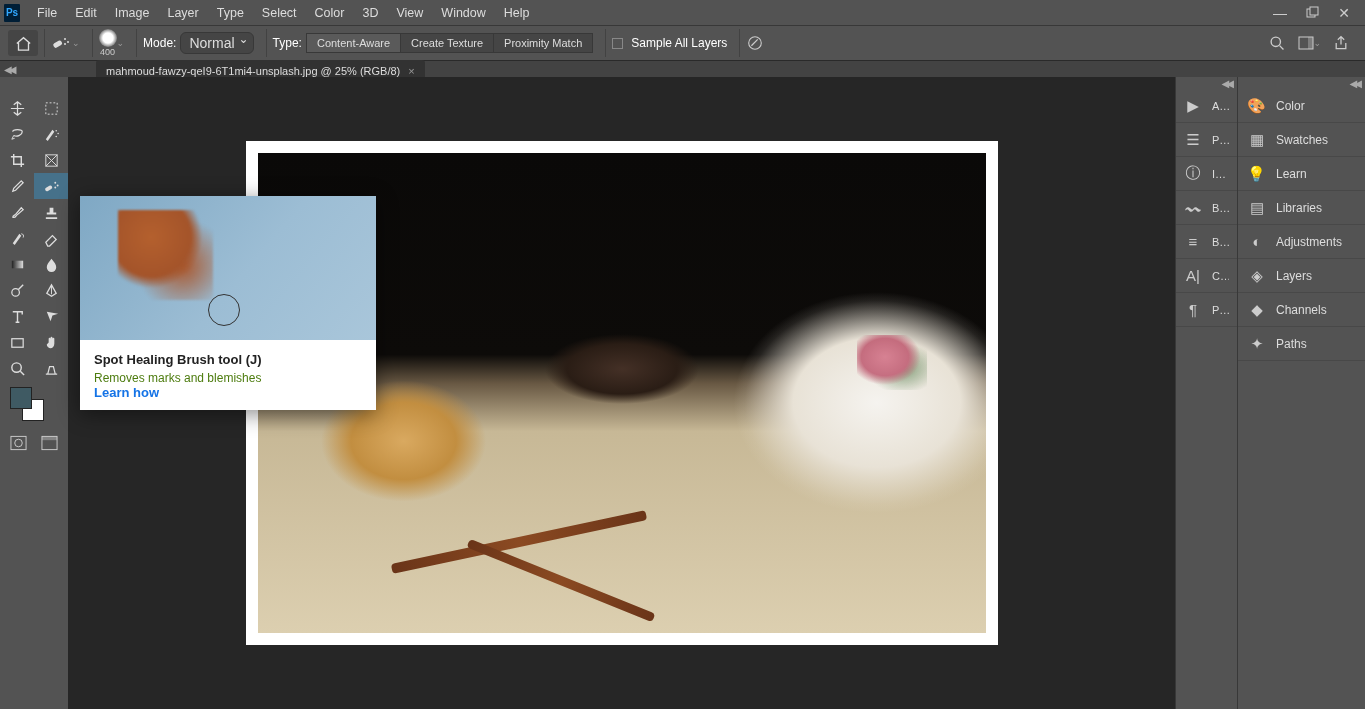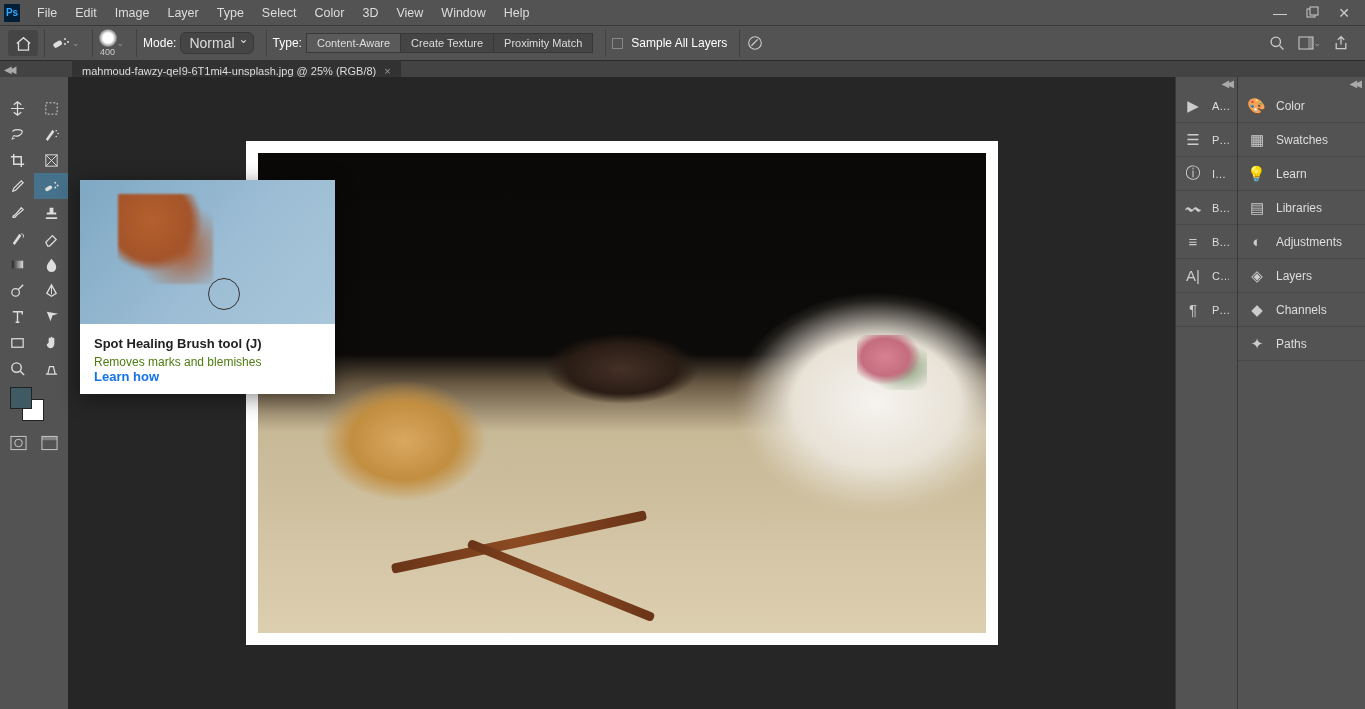--- a/index.html
+++ b/index.html
@@ -19,21 +19,21 @@
 .label { color:#ffffff; font-size:12px; }
 .dropdown { background:#454545; border:1px solid #383838; padding:2px 18px 2px 8px; color:#ddd; font-size:14px; position:relative; border-radius:6px; }
 .dropdown::after { content:"⌄"; position:absolute; right:4px; top:-1px; font-size:12px; }
 .seg-btn { background:#454545; border:1px solid #383838; padding:3px 10px; color:#ddd; font-size:11px; cursor:pointer;text-align:center; }
 .seg-btn.active { background:#5a5a5a; }
 .seg-group { display:flex; }
 .seg-group .seg-btn:not(:last-child){ border-right:none; }
 .chk { width:11px; height:11px; border:1px solid #888; display:inline-block; margin-right:4px; }
 .opt-right { margin-left:auto; display:flex; gap:12px; align-items:center; padding-right:8px; }
 .icon-btn { color:#ccc; cursor:pointer; }
-.tabbar { height:16px; background:#434343; display:flex; align-items:flex-end; padding-left:72px; }
+.tabbar { height:16px; background:#434343; display:flex; align-items:flex-end; padding-left:96px; }
 .collapse-arrows { position:absolute; left:4px; top:64px; color:#aaa; font-size:10px; letter-spacing:-3px;}
 .doc-tab { background:#323232; padding:5px 10px; font-size:11px; color:#ddd; display:flex; align-items:center; gap:8px; margin-bottom:-5px; height:22px; border-radius:3px 3px 0 0;}
 .doc-tab .x { color:#999; cursor:pointer; }
 .main { position:absolute; top:77px; left:0; right:0; bottom:0; display:flex; }
 .toolbar { width:68px; background:#535353; padding-top:18px; }
 .tool-row { display:flex; height:26px; }
 .tool { width:34px; height:26px; display:flex; align-items:center; justify-content:center; color:#ddd; cursor:pointer; }
 .tool.active { background:#46718a; }
 .tool svg { width:17px; height:17px; }
 .color-swatch-area { padding:6px 10px; position:relative; height:50px; }
@@ -47,21 +47,21 @@
   radial-gradient(ellipse 150px 110px at 20% 60%, #d9a960 0%, #c28e40 35%, transparent 55%),
   radial-gradient(ellipse 110px 50px at 50% 45%, #443026 0%, #2a1d15 50%, transparent 70%),
   linear-gradient(180deg,#0a0908 0%,#0d0b09 42%,#685843 48%,#c7b896 58%,#dccfb0 100%);
   position:relative; overflow:hidden; }
 .flower { position:absolute; right:8%; top:38%; width:70px; height:55px; background:
   radial-gradient(ellipse at 40% 40%, #d0607a 0%,#b84560 40%, transparent 60%),
   radial-gradient(ellipse at 65% 60%, #5a8050 0%, transparent 55%); opacity:.75; filter:blur(.5px);}
 .stick { position:absolute; background:linear-gradient(90deg,#6a3418,#8b4a22,#6a3418); border-radius:4px; }
 .s1 { width:260px; height:10px; left:18%; bottom:18%; transform:rotate(-12deg); }
 .s2 { width:200px; height:9px; left:28%; bottom:10%; transform:rotate(22deg); }
-.tooltip { position:absolute; left:80px; top:180px; width:255px; background:#fff; color:#333; box-shadow:0 4px 20px rgba(0,0,0,.45); z-index:50; }
+.tooltip { position:absolute; left:80px; top:196px; width:296px; background:#fff; color:#333; box-shadow:0 4px 20px rgba(0,0,0,.45); z-index:50; }
 .tt-img { height:144px; background:linear-gradient(130deg,#7fa8c4 0%,#9cbdd4 55%,#a9c6da 100%); position:relative; overflow:hidden; }
 .stain { position:absolute; left:38px; top:14px; width:95px; height:90px; background:
   radial-gradient(circle at 35% 30%,#b4602e 0%,#a4542a 45%,transparent 58%),
   radial-gradient(circle at 68% 62%,#ab572c 0%,transparent 55%); filter:blur(1px);}
 .tt-circle { position:absolute; left:128px; top:98px; width:32px; height:32px; border:1.5px solid #333; border-radius:50%; }
 .tt-body { padding:12px 14px 10px; }
 .tt-title { font-weight:600; font-size:13px; color:#222; margin-bottom:4px; }
 .tt-desc { font-size:12px; color:#4d7c0f; margin-bottom:0; }
 .tt-link { text-align:left; color:#1473e6; font-weight:600; font-size:13px; cursor:pointer; }
 .right-area { width:190px; display:flex; background:#434343;}

